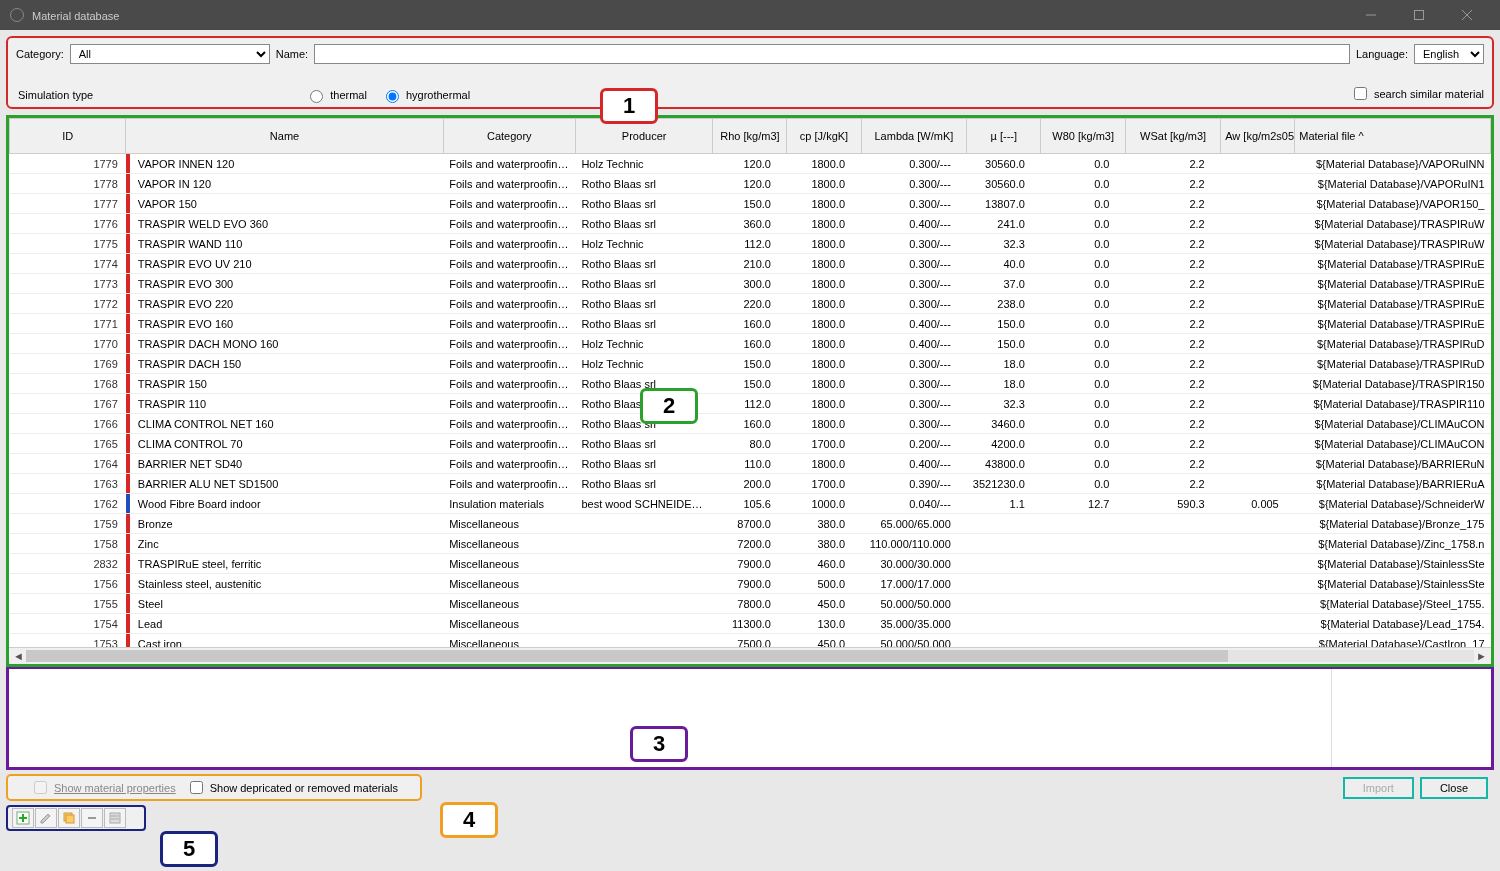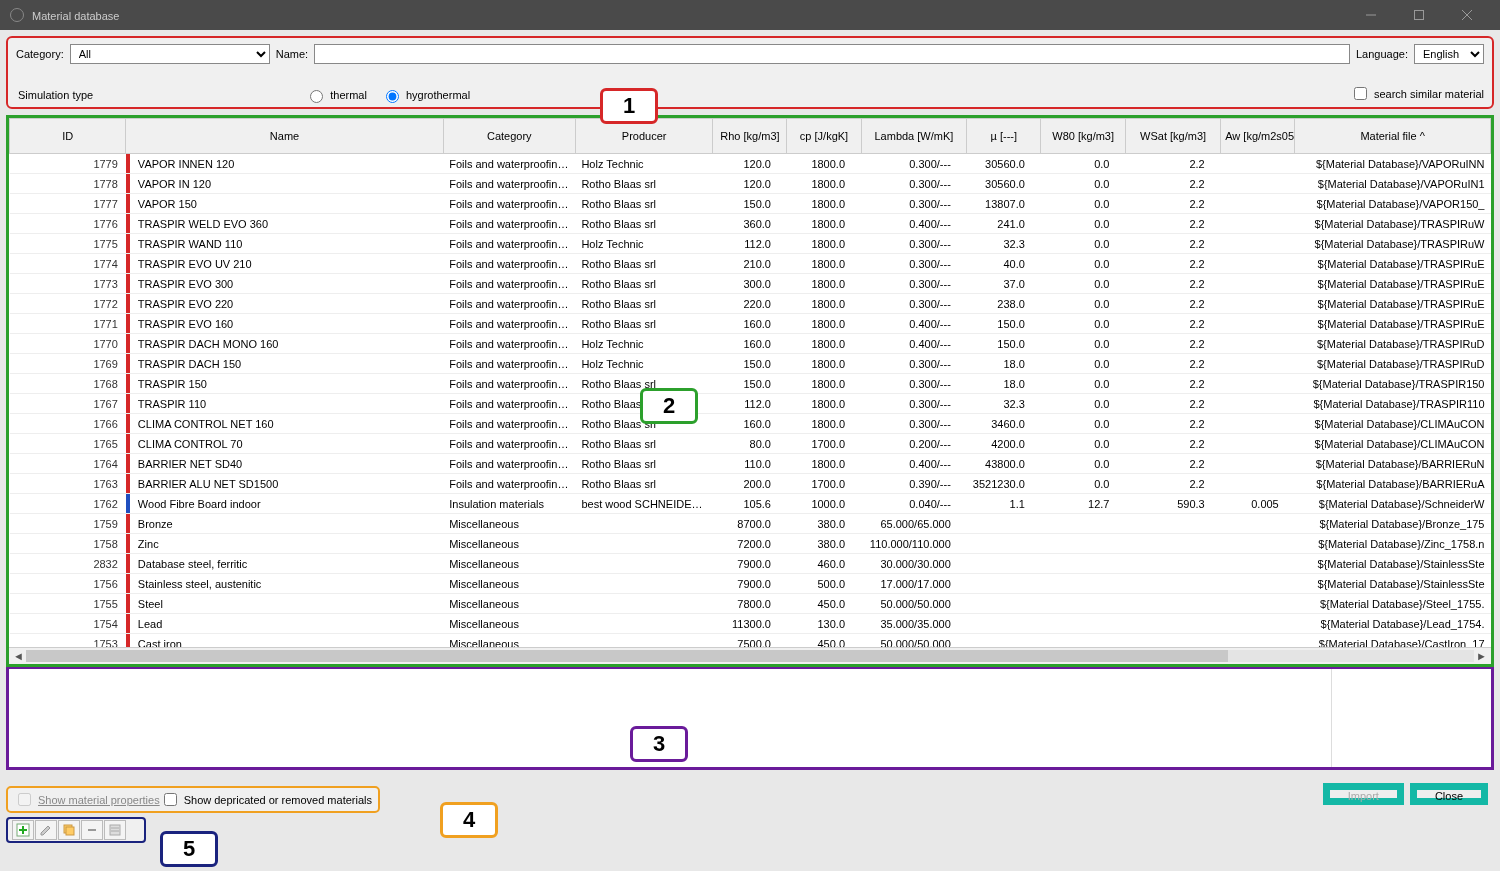--- a/index.html
+++ b/index.html
@@ -45,25 +45,25 @@
 .hscroll { height:17px; background:#f0f0f0; border-top:1px solid #ccc; display:flex; align-items:center; justify-content:space-between; padding:0 2px; }
 .hscroll .arrow { width:15px; height:15px; display:flex; align-items:center; justify-content:center; color:#555; }
 .hscroll .track { flex:1; height:12px; background:#e4e4e4; position:relative; }
 .hscroll .thumb { position:absolute; left:0; top:0; bottom:0; width:83%; background:#c8c8c8; }
 
 .previewframe { border:3px solid #6a1b9a; border-top:2px solid #6a1b9a; margin-top:0px; height:103px; background:#fff; display:flex; }
 .previewframe .main { flex:1; }
 .previewframe .side { width:160px; border-left:1px solid #ddd; }
 
 .bottombar { margin-top:4px; display:flex; align-items:center; justify-content:space-between; }
-.bottomleft { display:flex; align-items:center; border:2px solid #f0a020; border-radius:5px; padding:2px 6px; background:#f0f0f0;margin-top:12px; }
+.bottomleft { display:flex; align-items:center; gap:10px; border:2px solid #f0a020; border-radius:5px; padding:2px 22px; background:#f0f0f0; }
 .bottomleft .opt { display:flex; align-items:center; gap:4px; font-size:11px; }
 .bottomleft .disabled { color:#888; text-decoration:underline; }
 .bottomright { display:flex; gap:6px; margin-right:6px; }
-.btn { height:22px; border:7px solid #14b8a6; background:#eee; padding:0 18px; font-size:11px; }
+.btn { height:22px; border:2px solid #14b8a6; background:#eee; padding:0 18px; font-size:11px; }
 .btn.disabled { color:#aaa; }
 
 .toolbar { margin-top:4px; border:2px solid #1a237e; border-radius:4px; width:140px; padding:1px 4px; display:flex; gap:1px; align-items:center; background:#f0f0f0; }
 .toolbar .tbtn { width:22px; height:20px; border:1px solid #bbb; background:#f4f4f4; display:flex; align-items:center; justify-content:center; }
 .toolbar .tbtn svg { width:14px; height:14px; }
 
 col.c-id { width:110px; }
 col.c-name { width:300px; }
 col.c-cat { width:125px; }
 col.c-prod { width:130px; }
@@ -165,21 +165,21 @@
               <th>Name</th>
               <th>Category</th>
               <th>Producer</th>
               <th>Rho [kg/m3]</th>
               <th>cp [J/kgK]</th>
               <th>Lambda [W/mK]</th>
               <th>µ [---]</th>
               <th>W80 [kg/m3]</th>
               <th>WSat [kg/m3]</th>
               <th>Aw [kg/m2s05]</th>
-              <th style="text-align: center;">Material file ^</th>
+              <th style="text-align: left;">Material file ^</th>
             </tr>
           </thead>
         <tbody id="tbody">
             <tr>
               <td class="id">1779</td>
               <td class="namecell"><span class="bar" style="background: rgb(214, 39, 40);"></span><span>VAPOR INNEN 120</span></td>
               <td>Foils and waterproofing ...</td>
               <td>Holz Technic</td>
               <td class="num">120.0</td>
               <td class="num">1800.0</td>
@@ -451,21 +451,21 @@
               <td class="num">380.0</td>
               <td class="num">110.000/110.000</td>
               <td class="num"></td>
               <td class="num"></td>
               <td class="num"></td>
               <td class="num"></td>
               <td style="text-align: right;">${Material Database}/Zinc_1758.n</td>
             </tr>
             <tr>
               <td class="id">2832</td>
-              <td class="namecell"><span class="bar" style="background: rgb(214, 39, 40);"></span><span>Database steel, ferritic</span></td>
+              <td class="namecell"><span class="bar" style="background: rgb(214, 39, 40);"></span><span>TRASPIRuE steel, ferritic</span></td>
               <td>Miscellaneous</td>
               <td></td>
               <td class="num">7900.0</td>
               <td class="num">460.0</td>
               <td class="num">30.000/30.000</td>
               <td class="num"></td>
               <td class="num"></td>
               <td class="num"></td>
               <td class="num"></td>
               <td style="text-align: right;">${Material Database}/StainlessSte</td>

